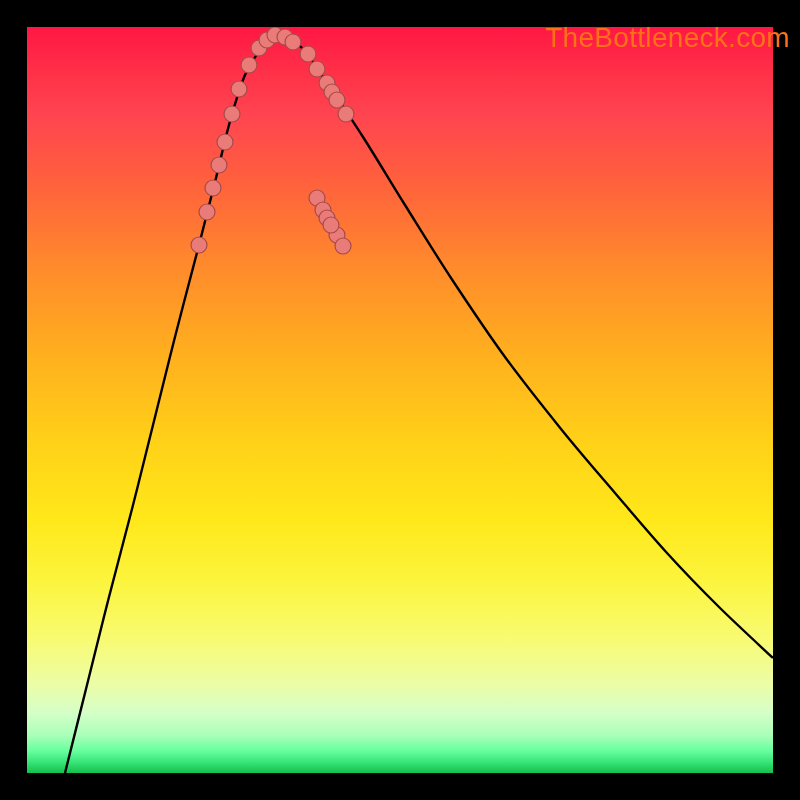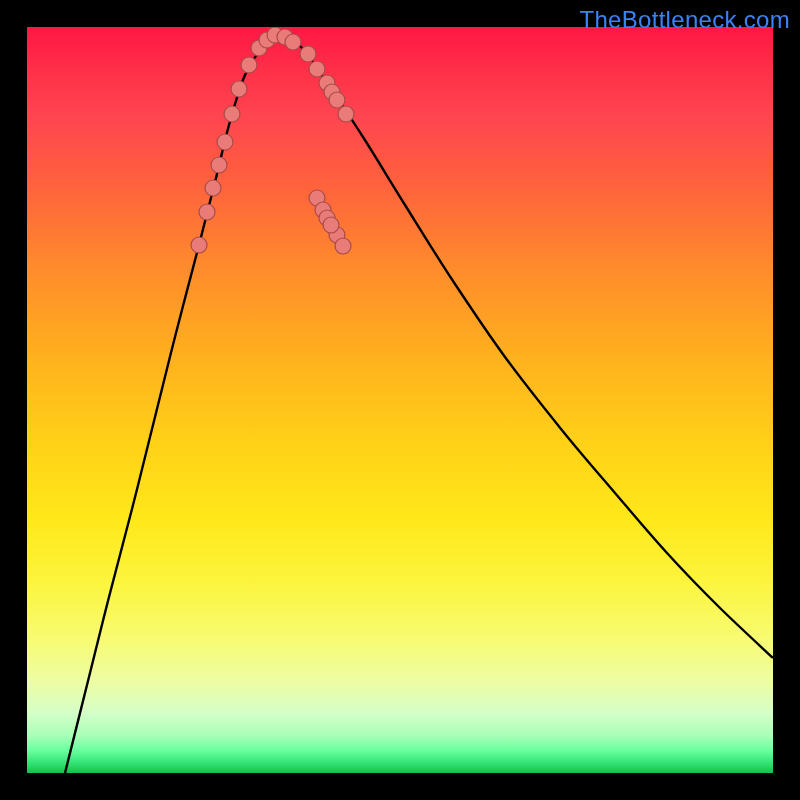--- a/index.html
+++ b/index.html
@@ -33,26 +33,26 @@
         #f8fb72 82%,
         #ecfda6 88%,
         #d4ffc8 92%,
         #a8ffb8 95%,
         #68ff9e 97%,
         #38e67a 98.5%,
         #14c04a 100%);
     }
     .watermark {
       position: absolute;
-      top: 6px;
+      top: 22px;
       right: 10px;
       font-family: Arial, Helvetica, sans-serif;
-      font-size: 24px;
+      font-size: 28px;
       font-weight: 500;
-      color: #3b82f6;
+      color: #f97316;
       letter-spacing: 0.3px;
     }
     .curve-svg {
       position: absolute;
       top: 27px;
       left: 27px;
       width: 746px;
       height: 746px;
     }
     .curve-path {

